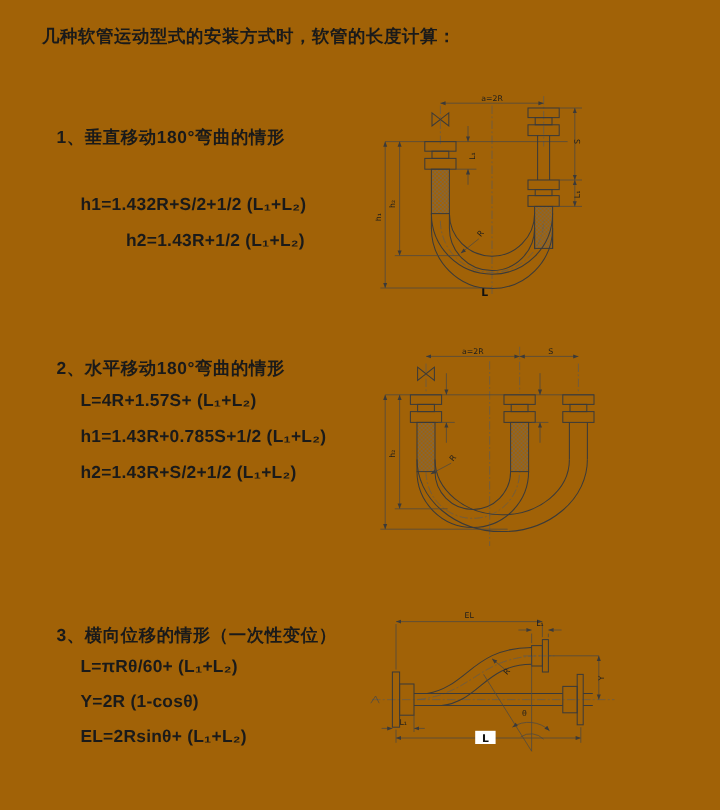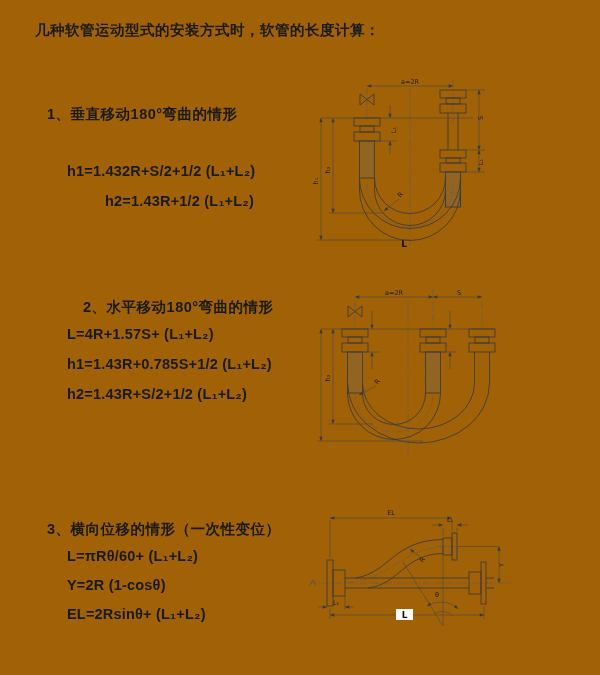--- a/index.html
+++ b/index.html
@@ -30,21 +30,21 @@
       </pattern>
     </defs>
   </svg>
 
   <div class="title">几种软管运动型式的安装方式时，软管的长度计算：</div>
 
   <div class="sec-h" style="left:47px;top:105px;text-align:right;">1、垂直移动180°弯曲的情形</div>
   <div class="formula" style="left:67px;top:163px;">h1=1.432R+S/2+1/2 (L₁+L₂)</div>
   <div class="formula" style="left:67px;top:193px;margin-left:38px;">h2=1.43R+1/2 (L₁+L₂)</div>
 
-  <div class="sec-h" style="left:47px;top:298px;margin-left:36px;">2、水平移动180°弯曲的情形</div>
+  <div class="sec-h" style="left:47px;top:298px;">2、水平移动180°弯曲的情形</div>
   <div class="formula" style="left:67px;top:326px;">L=4R+1.57S+ (L₁+L₂)</div>
   <div class="formula" style="left:67px;top:356px;">h1=1.43R+0.785S+1/2 (L₁+L₂)</div>
   <div class="formula" style="left:67px;top:386px;">h2=1.43R+S/2+1/2 (L₁+L₂)</div>
 
   <div class="sec-h" style="left:47px;top:520px;">3、横向位移的情形（一次性变位）</div>
   <div class="formula" style="left:67px;top:548px;">L=πRθ/60+ (L₁+L₂)</div>
   <div class="formula" style="left:67px;top:577px;">Y=2R (1-cosθ)</div>
   <div class="formula" style="left:67px;top:606px;">EL=2Rsinθ+ (L₁+L₂)</div>
 
   <svg class="diag" style="left:313px;top:78px;" width="262" height="172" viewBox="0 0 262 172">

